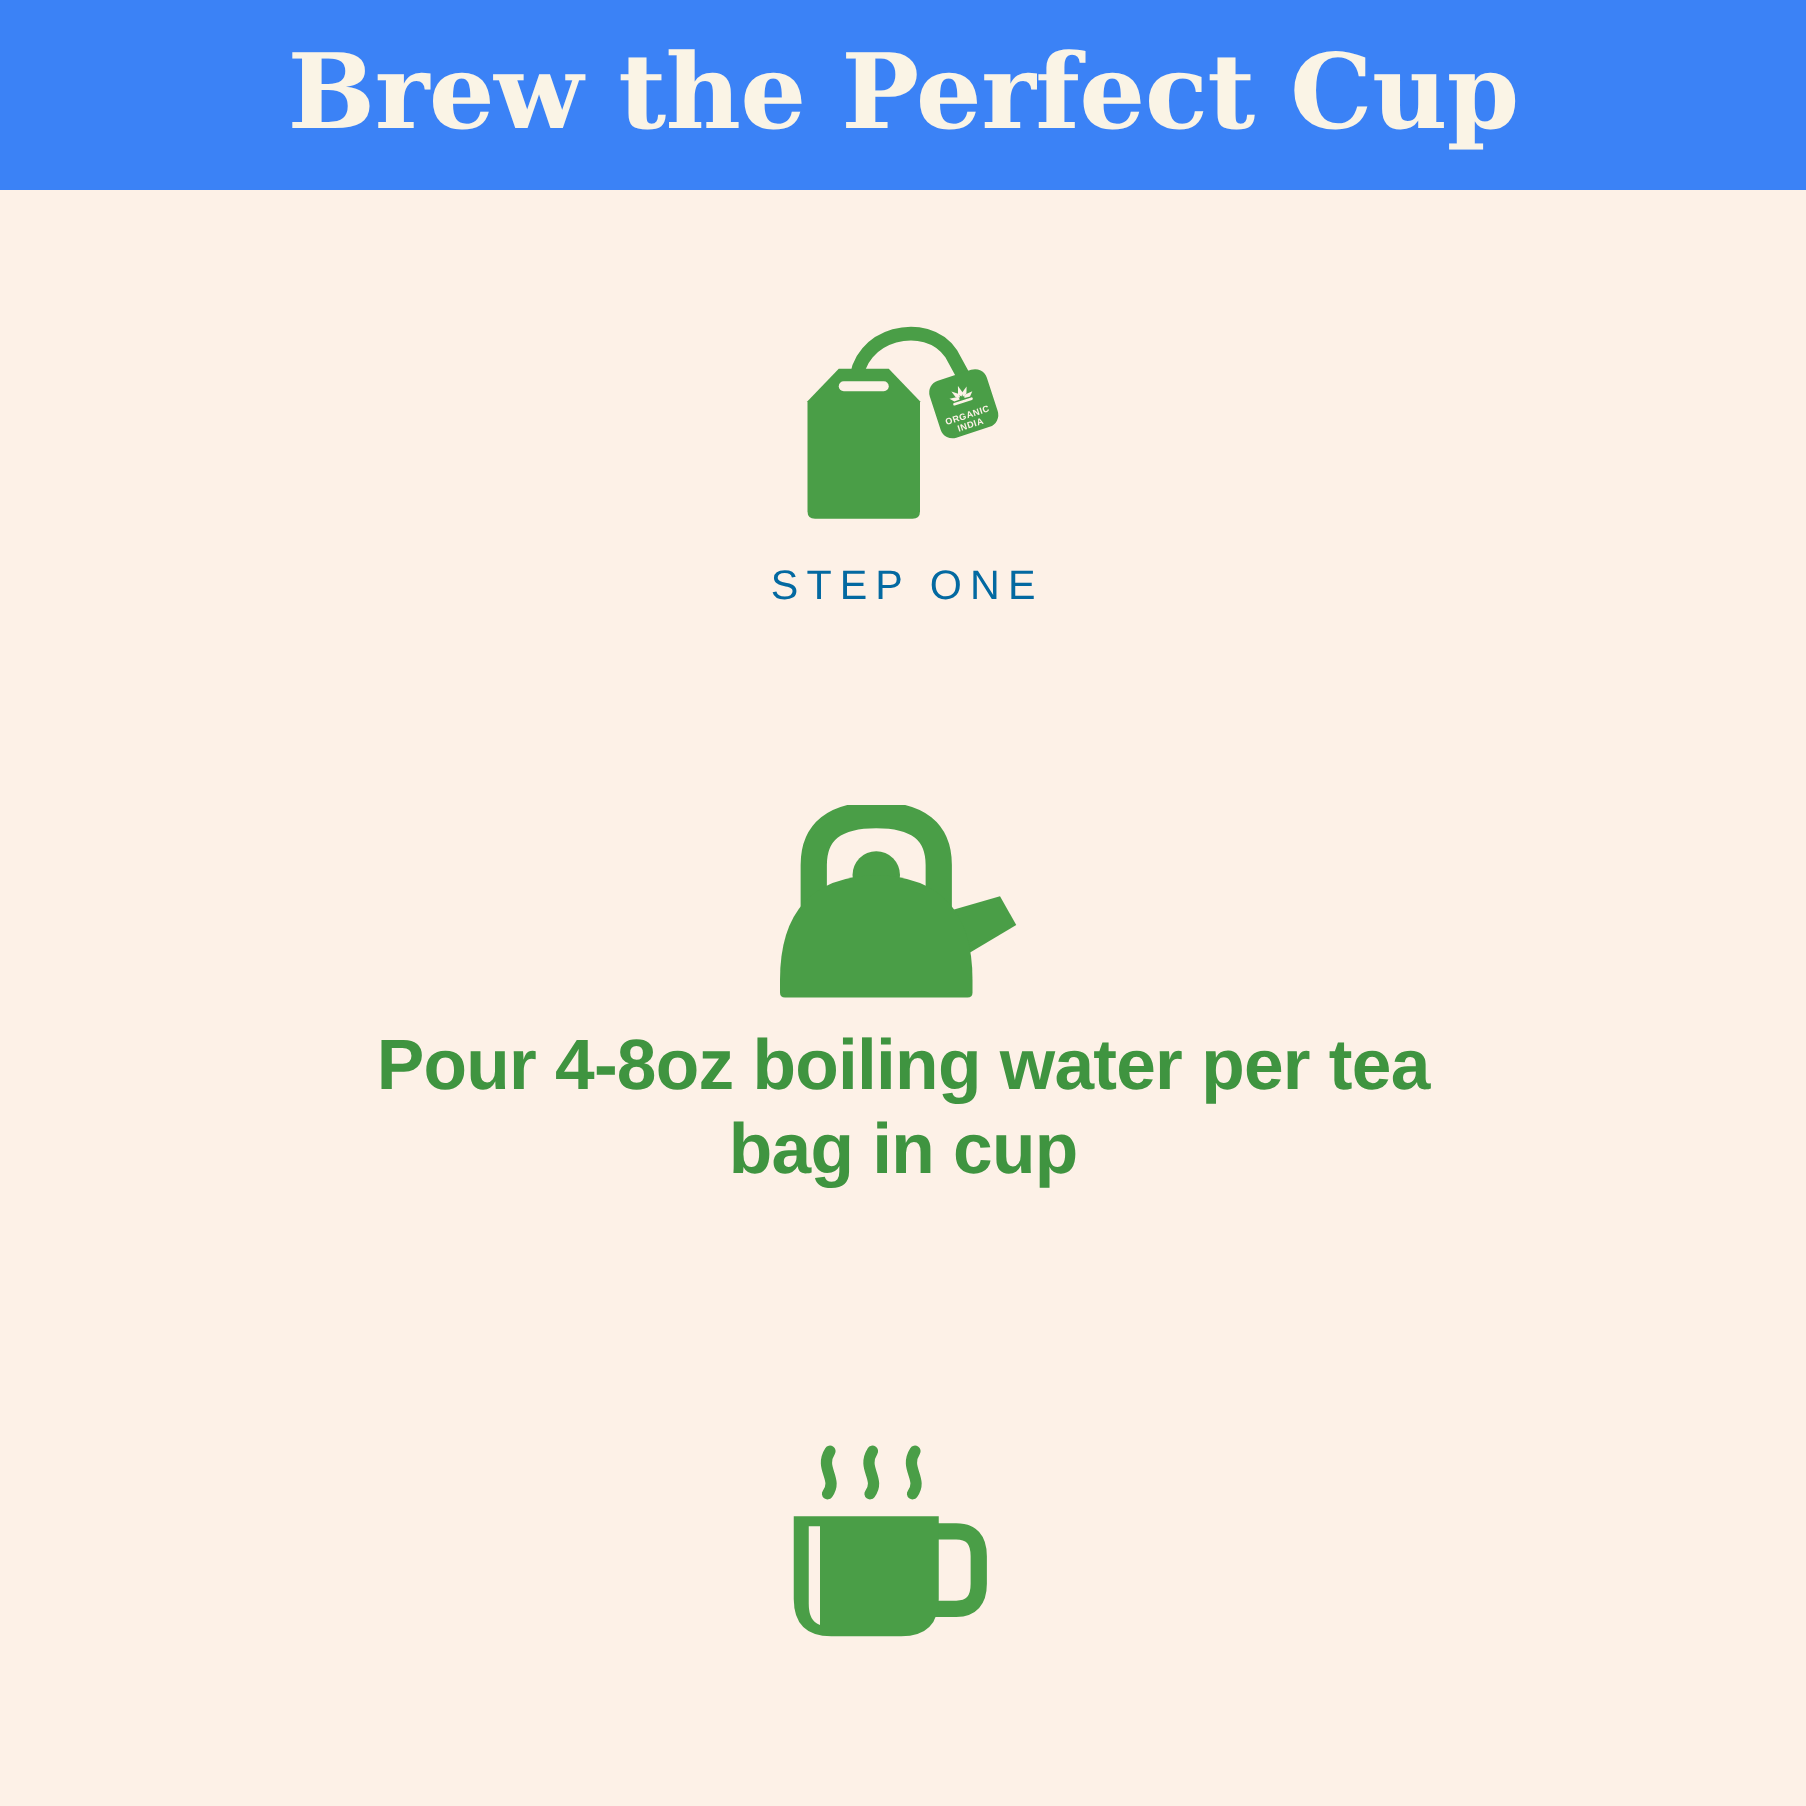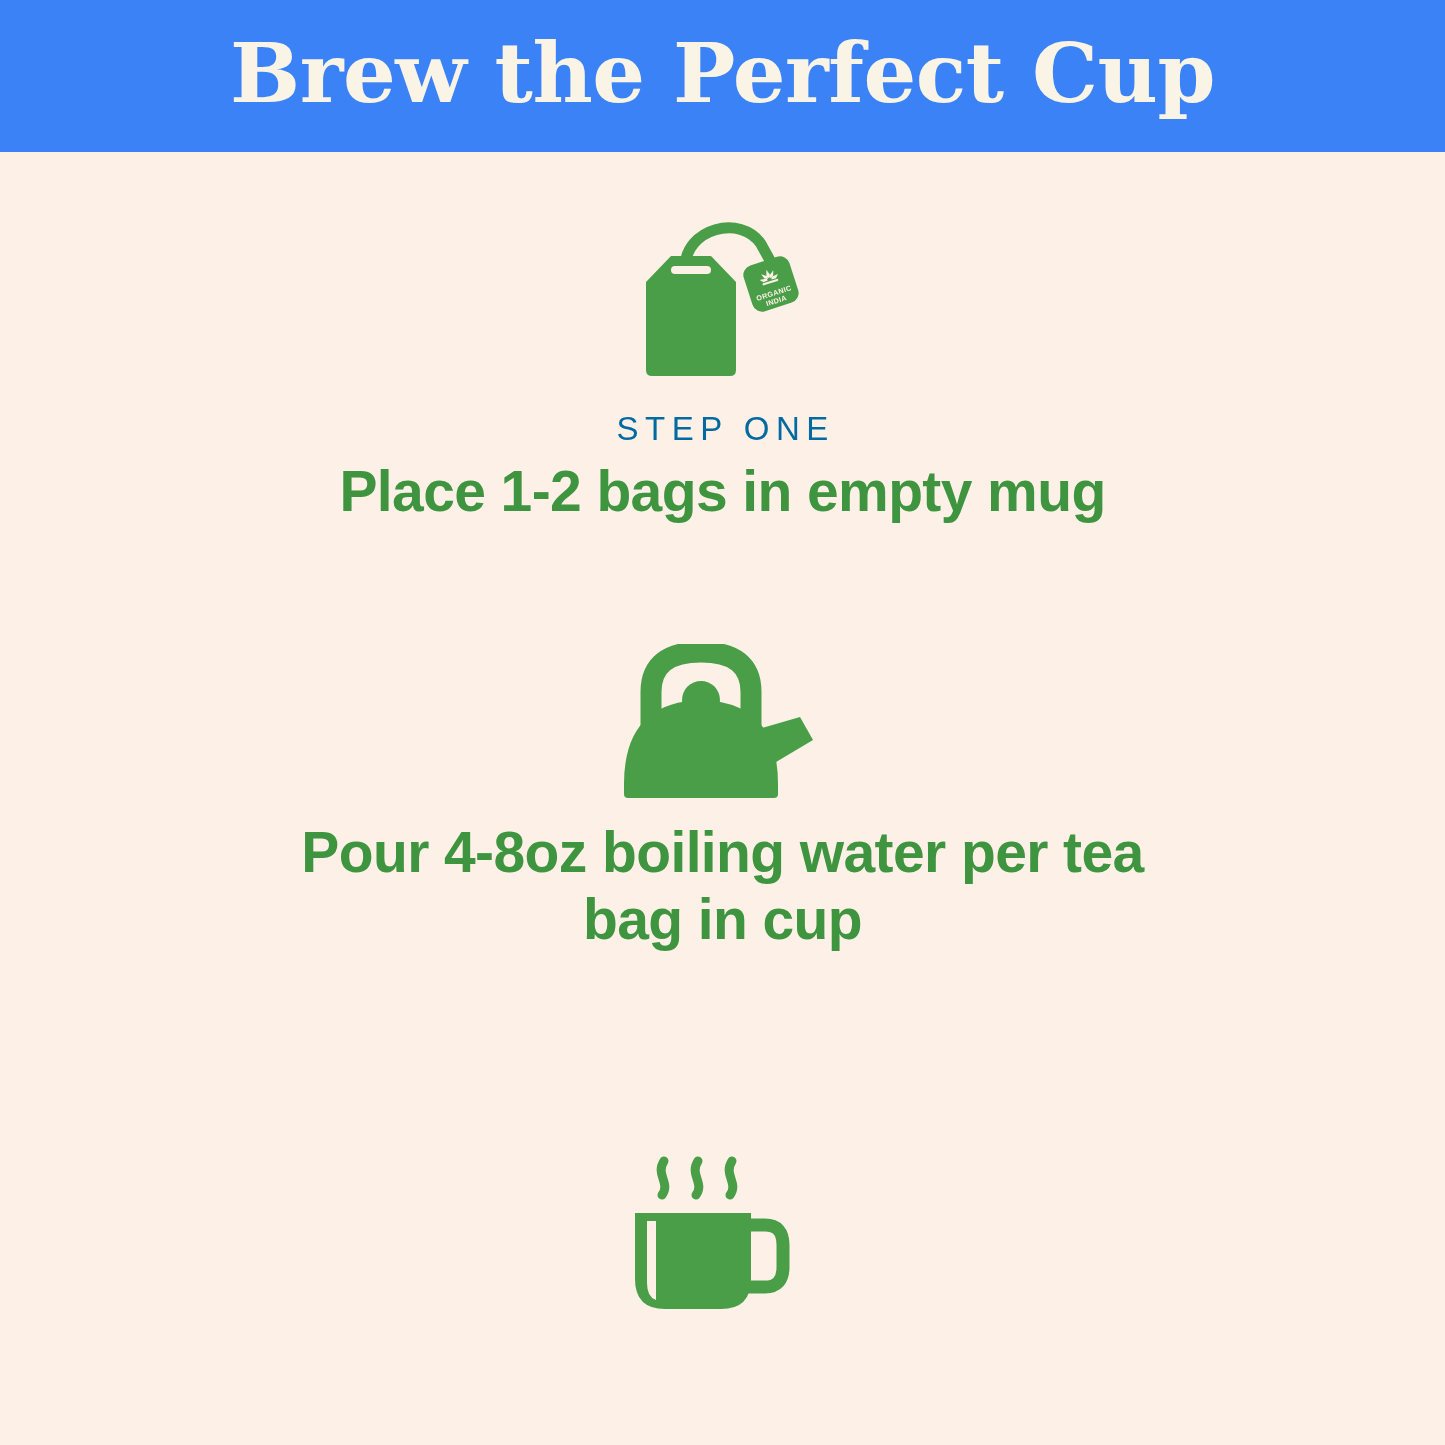--- a/index.html
+++ b/index.html
@@ -127,21 +127,20 @@
               <path d="M -9.6 -1.4 L -2.4 -0.6 L -2 1.8 L -6.6 2 Z"></path>
               <path d="M 9.6 -1.4 L 2.4 -0.6 L 2 1.8 L 6.6 2 Z"></path>
               <rect x="-8.2" y="3" width="16.4" height="2.1" rx="1"></rect>
             </g>
             <text x="138" y="86" text-anchor="middle" font-family="'Liberation Sans', sans-serif" font-size="7.2" font-weight="bold" letter-spacing="0.4" fill="#FDF1E7">ORGANIC</text>
             <text x="138" y="94" text-anchor="middle" font-family="'Liberation Sans', sans-serif" font-size="7.2" font-weight="bold" letter-spacing="0.4" fill="#FDF1E7">INDIA</text>
           </g>
         </svg>
       </span>
       <div class="step-label">STEP ONE</div>
-      <div class="step-text">Place 1-2 bags in empty mug</div>
     </div>
 
     <div class="step">
       <span class="step-icon icon-kettle">
         <svg width="230" height="165" viewBox="0 0 230 165" xmlns="http://www.w3.org/2000/svg">
 
           <path d="M 43 90 L 43 48 Q 43 8, 93 8 Q 143 8, 143 48 L 143 90" fill="none" stroke="#4A9E47" stroke-width="21" stroke-linecap="butt"></path>
 
           <circle cx="93" cy="56" r="19" fill="#4A9E47"></circle>
 

